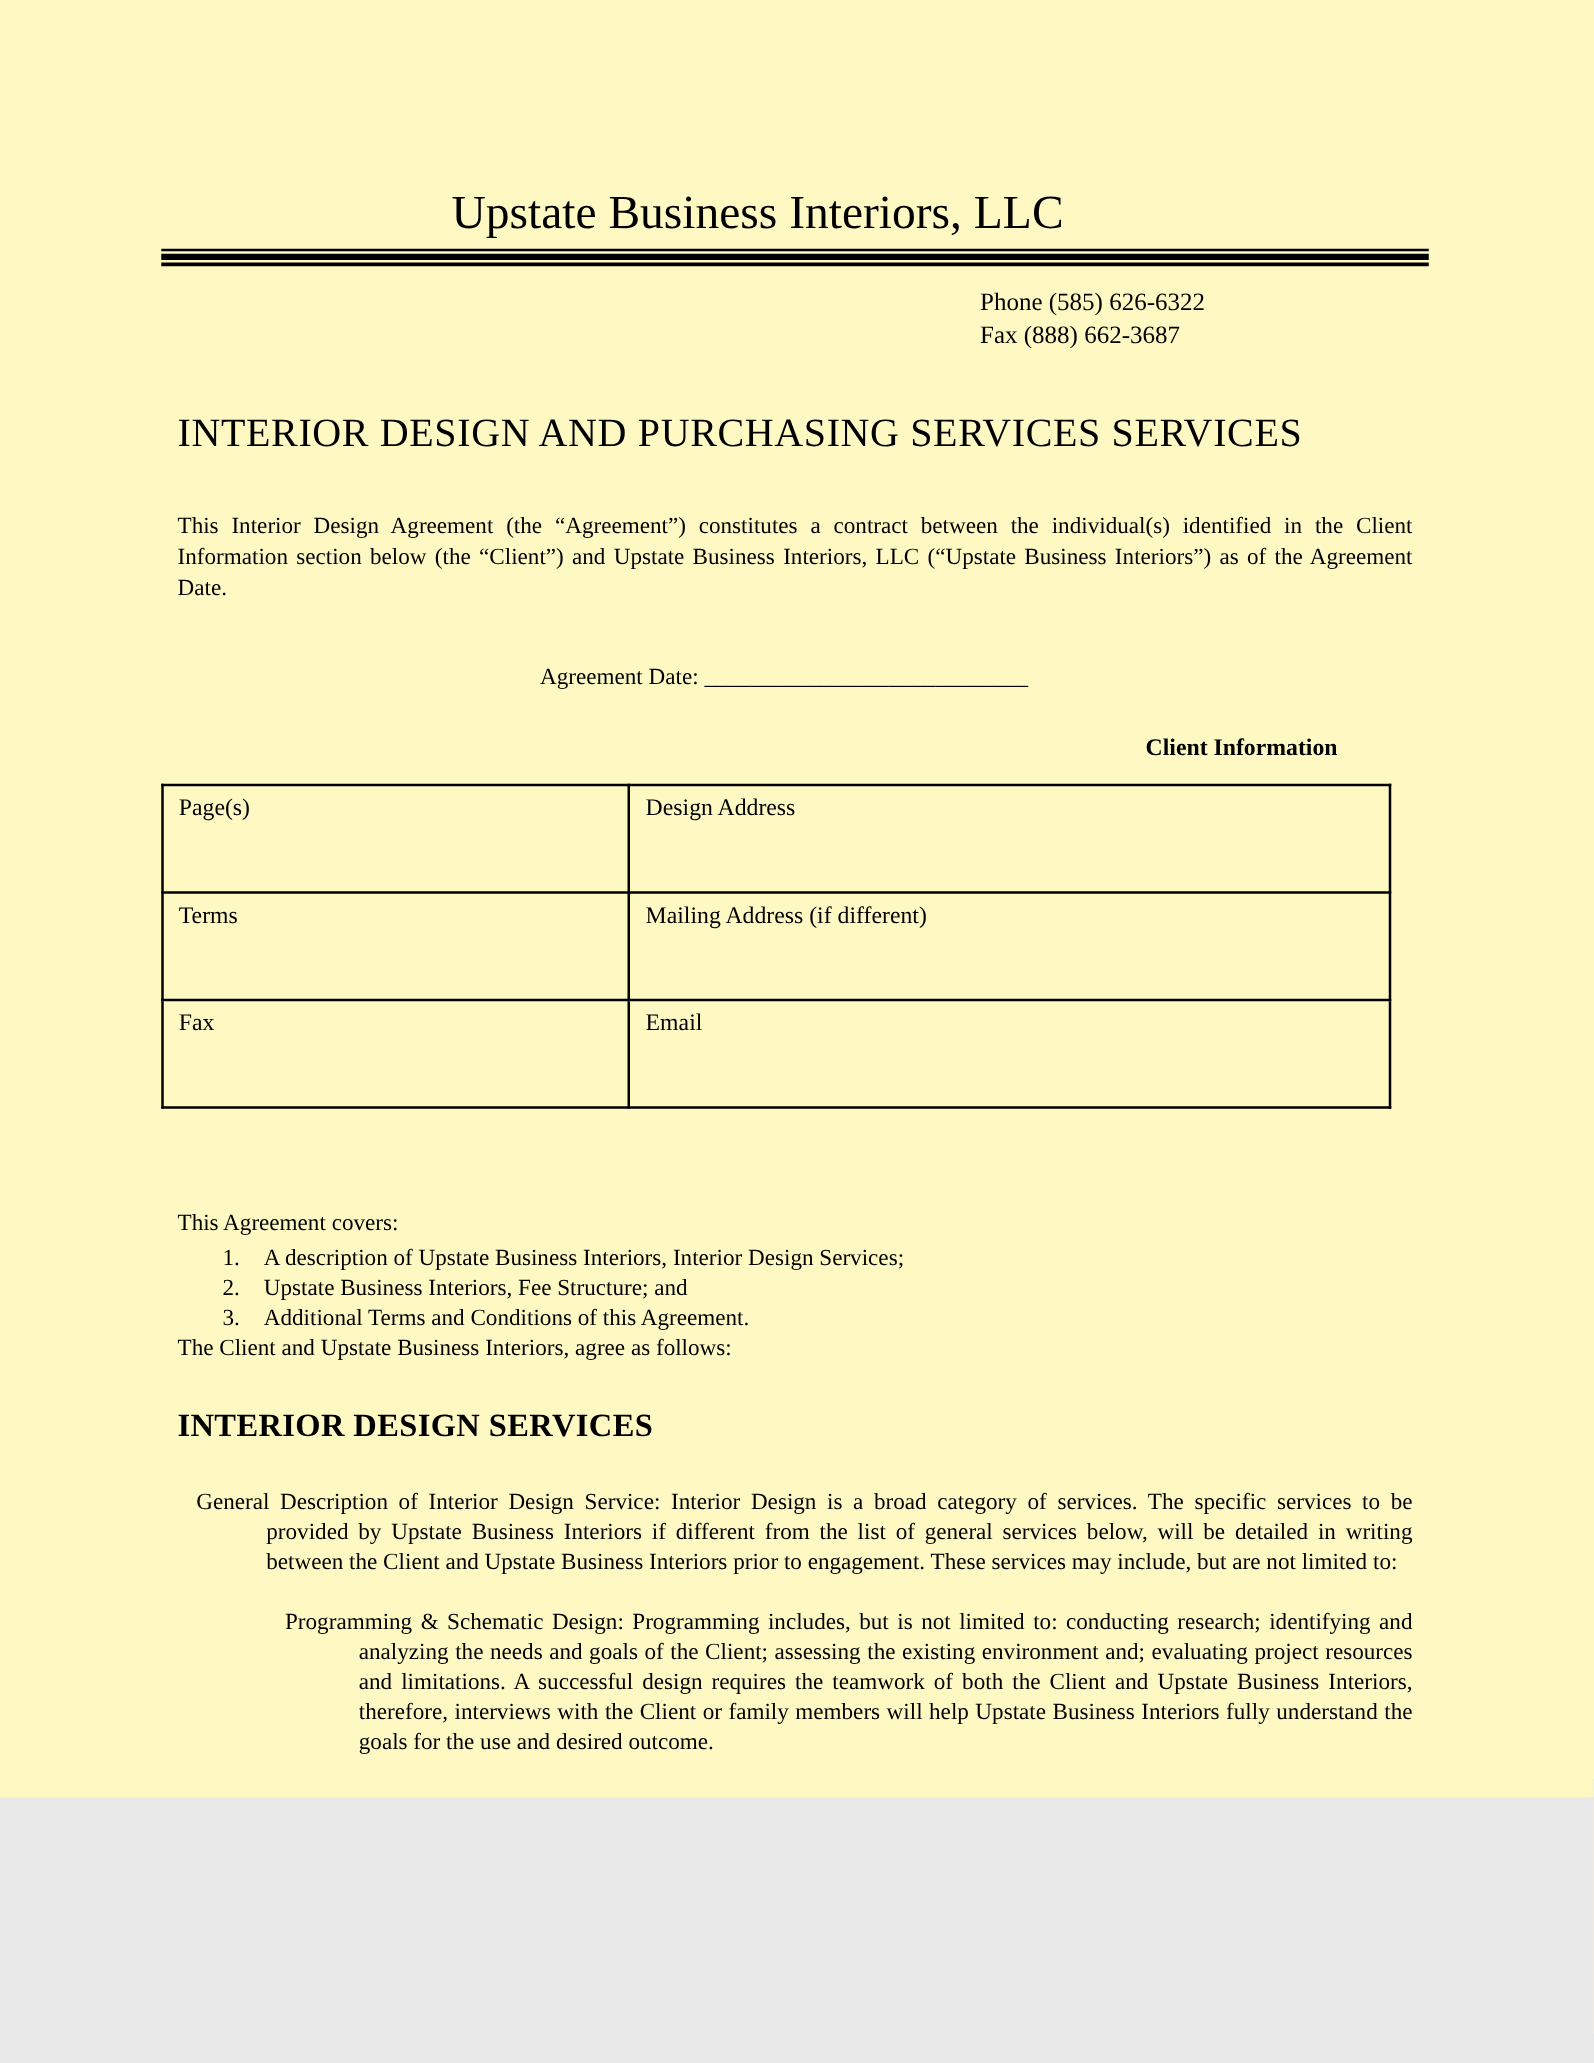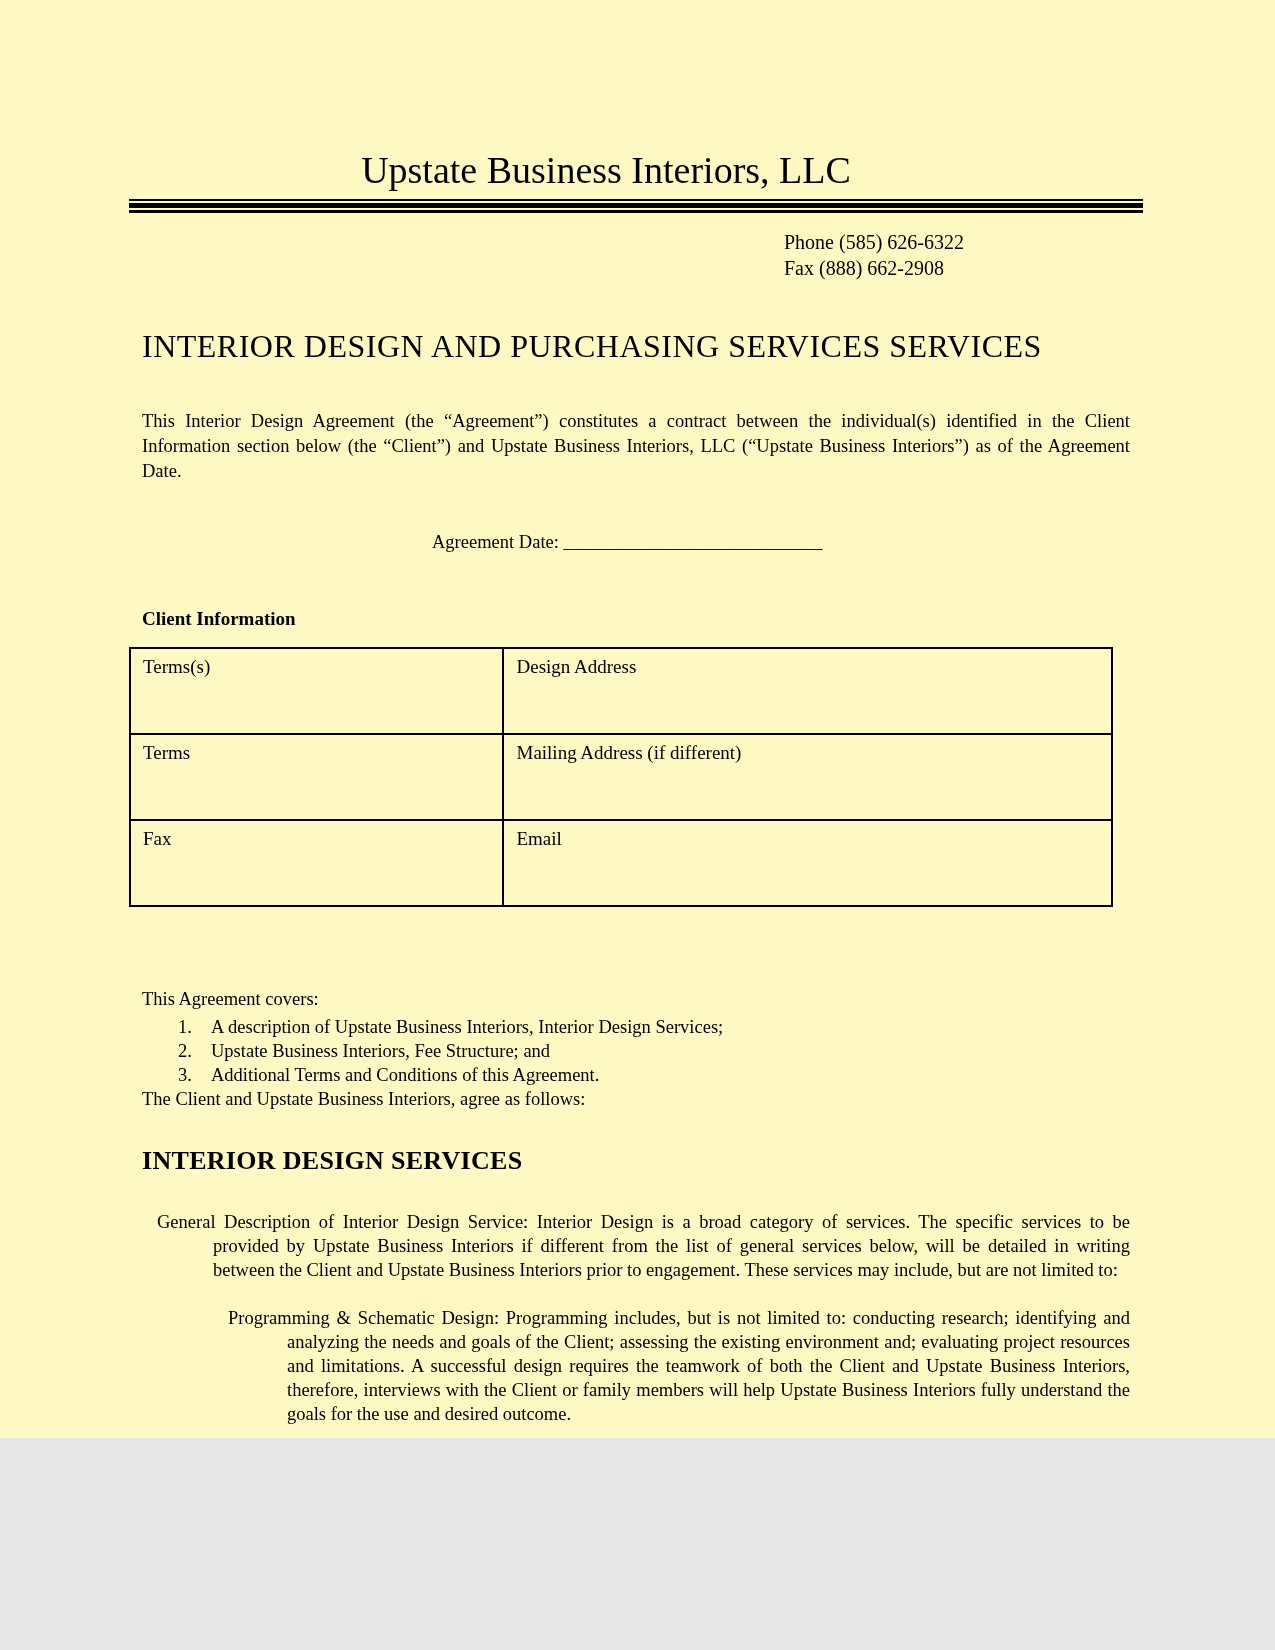--- a/index.html
+++ b/index.html
@@ -25,21 +25,21 @@
   .rule-thin2{height:3px;background:#000;}
   .contact-block{margin-top:16px;margin-left:642px;font-size:20px;line-height:26px;}
   .doc-title{
     margin:46px 0 0 0;font-size:32px;line-height:38px;
     font-weight:normal;letter-spacing:0.5px;white-space:nowrap;
   }
   .intro{margin:44px 0 0 0;text-align:justify;}
   .date-line{margin-top:46px;margin-left:290px;}
   .date-blank{letter-spacing:0;}
   .client-info-heading{
-    margin:52px 60px 0 0;text-align:left;
+    margin:32px 60px 0 0;text-align:right;
     font-size:19px;font-weight:bold;line-height:24px;
   }
   table.client-table{
     margin-top:16px;margin-left:-13px;
     width:984px;border-collapse:collapse;table-layout:fixed;
   }
   table.client-table td{
     border:2px solid #000;height:72px;
     padding:6px 12px;vertical-align:top;
     font-size:19px;line-height:24px;
@@ -76,38 +76,38 @@
   <div class="title-rule">
     <div class="rule-thin"></div>
     <div class="rule-gap"></div>
     <div class="rule-thick"></div>
     <div class="rule-gap"></div>
     <div class="rule-thin2"></div>
   </div>
 
   <div class="contact-block">
     <div>Phone (585) 626-6322</div>
-    <div>Fax (888) 662-2908</div>
+    <div>Fax (888) 662-3687</div>
   </div>
 
   <h2 class="doc-title">INTERIOR DESIGN AND PURCHASING SERVICES SERVICES</h2>
 
   <p class="intro">This Interior Design Agreement (the “Agreement”) constitutes a contract between the individual(s) identified in the Client Information section below (the “Client”) and Upstate Business Interiors, LLC (“Upstate Business Interiors”) as of the Agreement Date.</p>
 
   <div class="date-line">
     <span>Agreement Date:</span>
     <span class="date-blank">____________________________</span>
   </div>
 
   <h3 class="client-info-heading">Client Information</h3>
 
   <table class="client-table">
     <tbody>
       <tr>
-        <td class="col-left">Terms(s)</td>
+        <td class="col-left">Page(s)</td>
         <td class="col-right">Design Address</td>
       </tr>
       <tr>
         <td class="col-left">Terms</td>
         <td class="col-right">Mailing Address (if different)</td>
       </tr>
       <tr>
         <td class="col-left">Fax</td>
         <td class="col-right">Email</td>
       </tr>

